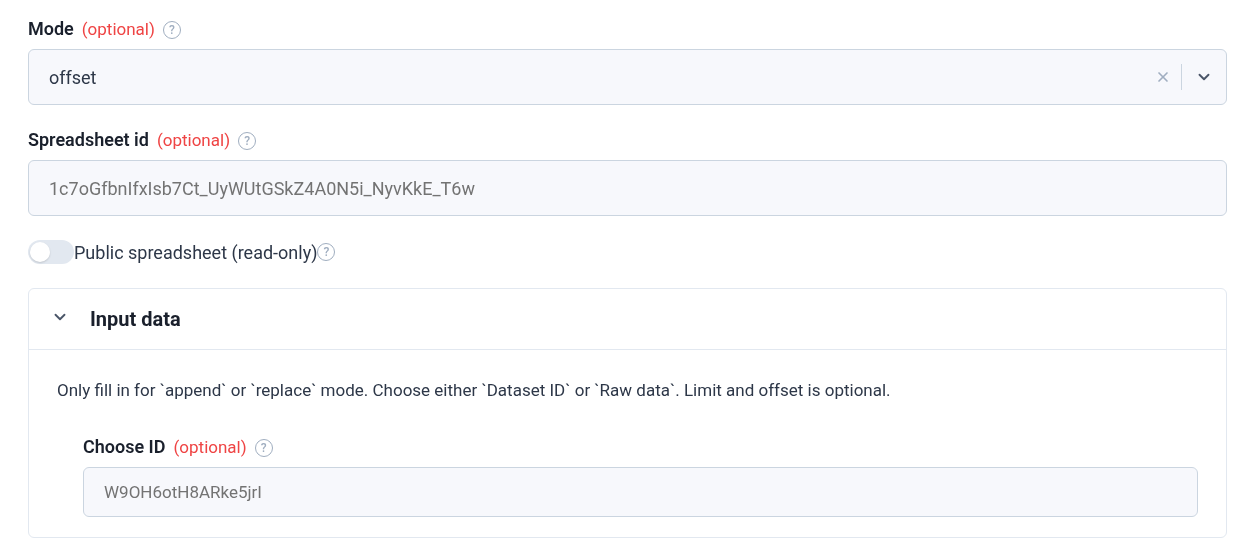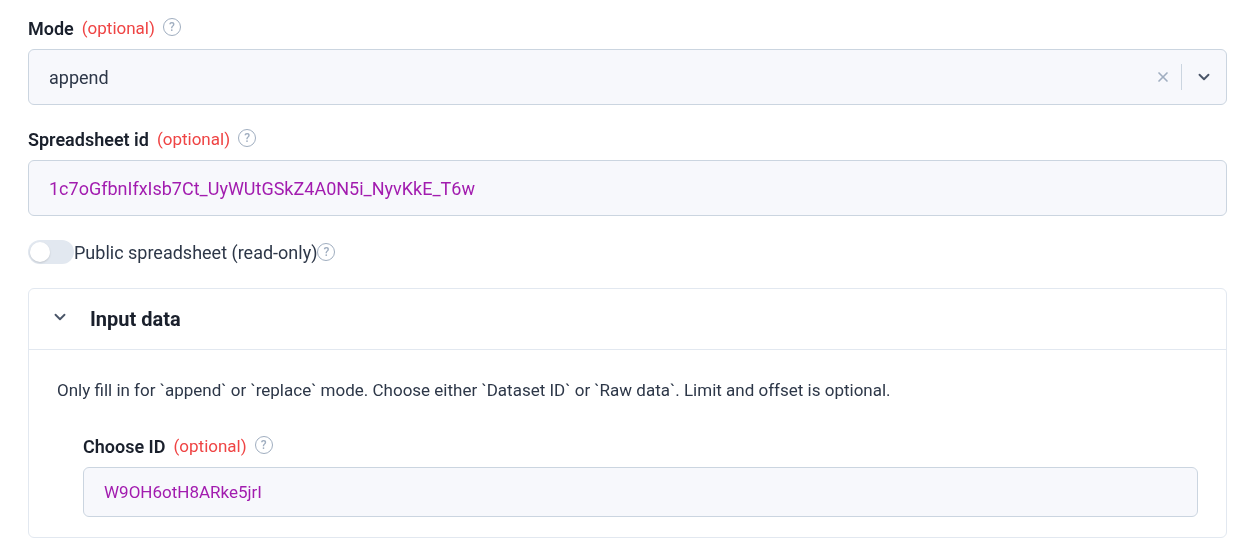--- a/index.html
+++ b/index.html
@@ -12,21 +12,21 @@
       background: #fff;
       color: #2d3748;
       padding: 18px 28px;
       width: 1255px;
     }
     .field-group {
       margin-bottom: 24px;
     }
     .field-label-row {
       display: flex;
-      align-items: flex-start;
+      align-items: flex-end;
       gap: 8px;
       margin-bottom: 10px;
     }
     .field-label {
       font-size: 18px;
       font-weight: 600;
       color: #1a202c;
     }
     .optional-tag {
       font-size: 17px;
@@ -105,21 +105,21 @@
       height: 18px;
     }
     .text-input {
       width: 100%;
       border: 1px solid #cbd5e0;
       border-radius: 6px;
       background: #f7f8fc;
       height: 56px;
       padding: 0 20px;
       font-size: 18px;
-      color: #a21caf;
+      color: #737373;
       font-family: inherit;
       outline: none;
     }
     .toggle-row {
       display: flex;
       align-items: center;
       margin-bottom: 24px;
     }
     .toggle {
       width: 46px;
@@ -187,21 +187,21 @@
 </head>
 <body>
 
 <div class="field-group">
   <div class="field-label-row">
     <span class="field-label">Mode</span>
     <span class="optional-tag">(optional)</span>
     <span class="help-icon">?</span>
   </div>
   <div class="select-wrap">
-    <span class="select-value">append</span>
+    <span class="select-value">offset</span>
     <div class="select-controls">
       <span class="clear-btn">
         <svg viewBox="0 0 24 24" fill="none" stroke="currentColor" stroke-width="2.5" stroke-linecap="round">
           <line x1="18" y1="6" x2="6" y2="18"></line>
           <line x1="6" y1="6" x2="18" y2="18"></line>
         </svg>
       </span>
       <span class="sep"></span>
       <span class="chevron-btn">
         <svg viewBox="0 0 24 24" fill="none" stroke="currentColor" stroke-width="2.5" stroke-linecap="round" stroke-linejoin="round">

